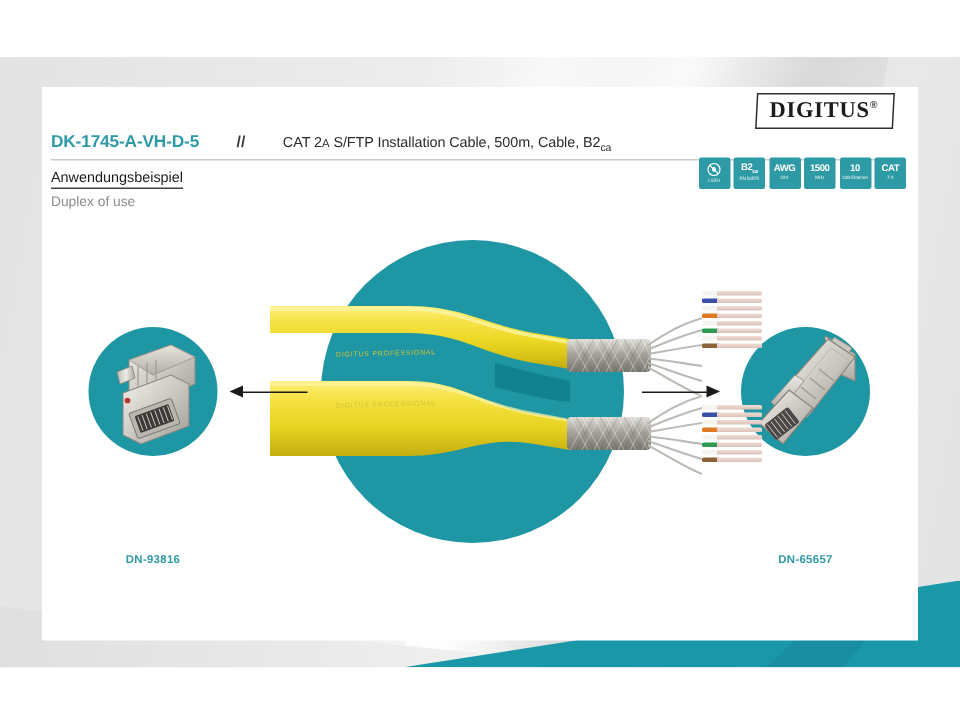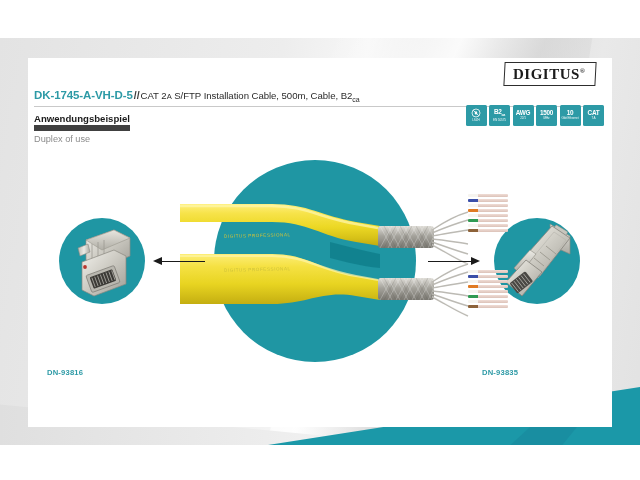--- a/index.html
+++ b/index.html
@@ -68,39 +68,39 @@
     font-family:"Liberation Serif", serif;
     font-weight:bold; font-size:15px; letter-spacing:.5px;
     color:#1c1c1c; transform:skewX(3deg); display:inline-block;
     line-height:1;
   }
   .logo-text sup { font-size:7px; vertical-align:super; }
 
   
   .title-row {
     position:absolute; left:6px; top:31px; right:8px;
-    display:flex; align-items:baseline; gap:1px;
+    display:flex; align-items:baseline; gap:25px;
     border-bottom:1px solid #c9c9c9; padding-bottom:3px;
   }
   .art-no {
     font-size:11.5px; font-weight:bold; color:#2d9aa6; letter-spacing:-.1px;
     white-space:nowrap;
   }
   .slashes { font-size:10.5px; color:#3a3a3a; font-weight:bold; }
   .title-desc {
     font-size:9.6px; color:#2b2b2b; white-space:nowrap; letter-spacing:-.05px;
   }
   .title-desc .sub { font-size:7px; vertical-align:sub; }
   .title-desc .smallcap { font-size:7.6px; }
 
   
   .sect { position:absolute; left:6px; top:50px; }
   .sect-de {
-    font-size:9.6px; font-weight:bold; color:#1b1b1b;
-    border-bottom:6px solid #404040; display:inline-block; padding-bottom:.5px;
+    font-size:9.6px; font-weight:normal; color:#1b1b1b;
+    border-bottom:1px solid #404040; display:inline-block; padding-bottom:.5px;
   }
   .sect-en { font-size:9.2px; color:#8c8c8c; margin-top:3px; }
 
   
   .badges {
     position:absolute; right:8px; top:47px;
     display:flex; gap:2.5px;
   }
   .badge {
     width:21px; height:21px; background:#2d9aa6; border-radius:1.5px;
@@ -121,21 +121,21 @@
     background:#1f96a3; border-radius:50%;
   }
   .small-circle {
     position:absolute; width:86px; height:86px; background:#1f96a3; border-radius:50%;
   }
   .sc-left  { left:31px;  top:68px; }
   .sc-right { left:466px; top:68px; }
 
   
   .prod-label {
-    position:absolute; top:218px; width:110px; 
+    position:absolute; top:218px; width:110px; text-align:center;
     font-size:7.6px; font-weight:bold; color:#2d9aa6; letter-spacing:.2px;
   }
   .pl-left  { left:19px; }
   .pl-right { left:454px; }
 
   
   .arrow { position:absolute; top:106px; height:10px; }
   .arrow .shaft { position:absolute; top:4.5px; height:1.2px; background:#1a1a1a; }
   .arrow .headL {
     position:absolute; top:1px; left:0;
@@ -479,17 +479,17 @@
       <div class="arrow arrow-left">
         <span class="headL"></span>
         <span class="shaft"></span>
       </div>
       <div class="arrow arrow-right">
         <span class="shaft"></span>
         <span class="headR"></span>
       </div>
 
       <div class="prod-label pl-left">DN-93816</div>
-      <div class="prod-label pl-right">DN-93835</div>
+      <div class="prod-label pl-right">DN-65657</div>
 
     </div>
   </div>
 </div>
 
 </body></html>

